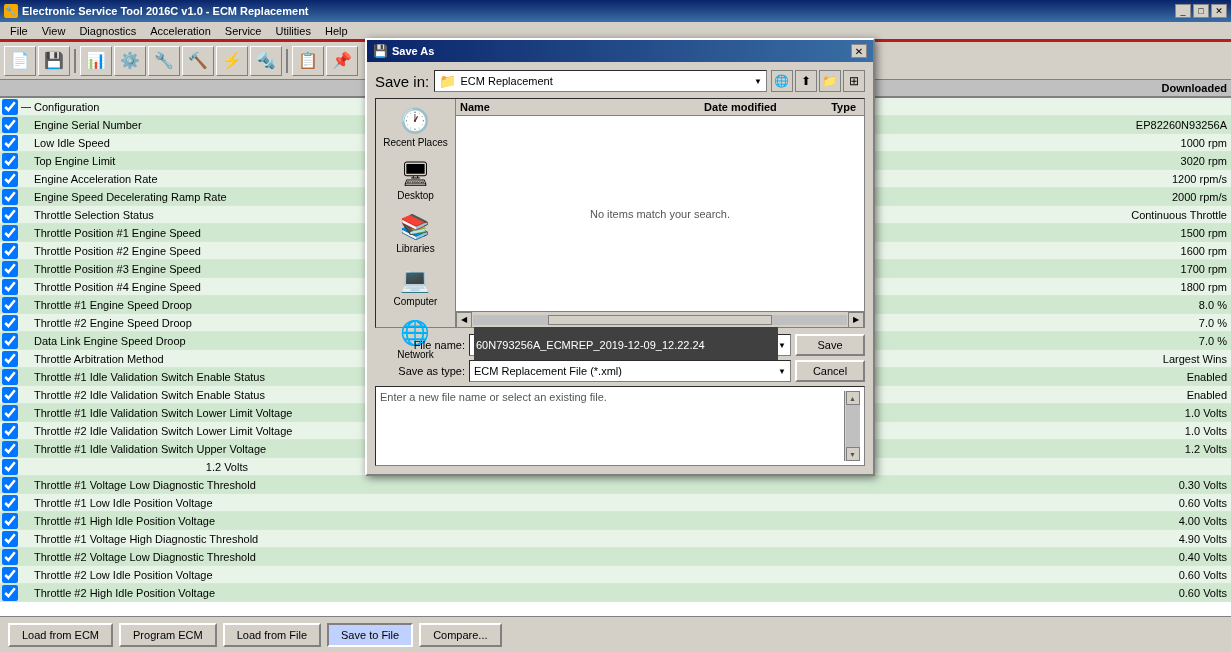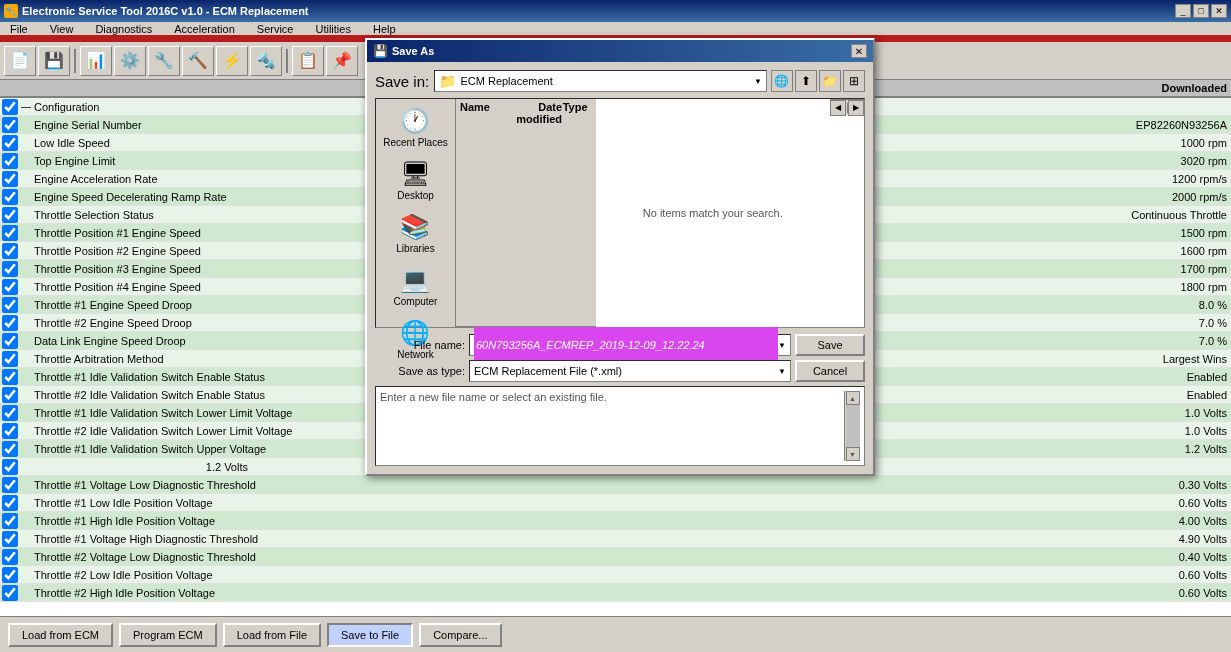--- a/index.html
+++ b/index.html
@@ -53,26 +53,26 @@
       display: flex;
       align-items: center;
       justify-content: center;
       cursor: pointer;
       color: #000;
     }
 
     
     .menu-bar {
       background: #d4d0c8;
-      border-bottom: 7px solid #b91c1c;
+      border-bottom: 3px solid #b91c1c;
       height: 20px;
       display: flex;
       align-items: center;
       padding: 0 4px;
-      gap: 10px;
+      gap: 2px;
     }
     .menu-item {
       padding: 1px 6px;
       font-size: 11px;
       cursor: pointer;
       color: #000;
     }
 
     
     .toolbar {
@@ -323,21 +323,21 @@
     }
     .nav-item-label {
       font-size: 10px;
       text-align: center;
     }
 
     
     .file-list-area {
       flex: 1;
       display: flex;
-      flex-direction: row;
+      flex-direction: column;
     }
     .file-list-header {
       display: flex;
       background: #d4d0c8;
       border-bottom: 1px solid #808080;
       padding: 2px 4px;
       font-size: 11px;
       font-weight: bold;
     }
     .file-col-name { flex: 2; }
@@ -411,24 +411,23 @@
       font-size: 11px;
       display: flex;
       align-items: center;
       justify-content: space-between;
     }
     .form-input-text {
       flex: 1;
       overflow: hidden;
       text-overflow: ellipsis;
       white-space: nowrap;
-      background: #d946ef;
+      background: #404040;
       color: white;
       padding: 12px 2px;
-      font-style: italic;
     }
     .form-select {
       flex: 1;
       height: 22px;
       background: white;
       border: 1px inset #808080;
       padding: 0 4px;
       font-size: 11px;
       display: flex;
       align-items: center;

